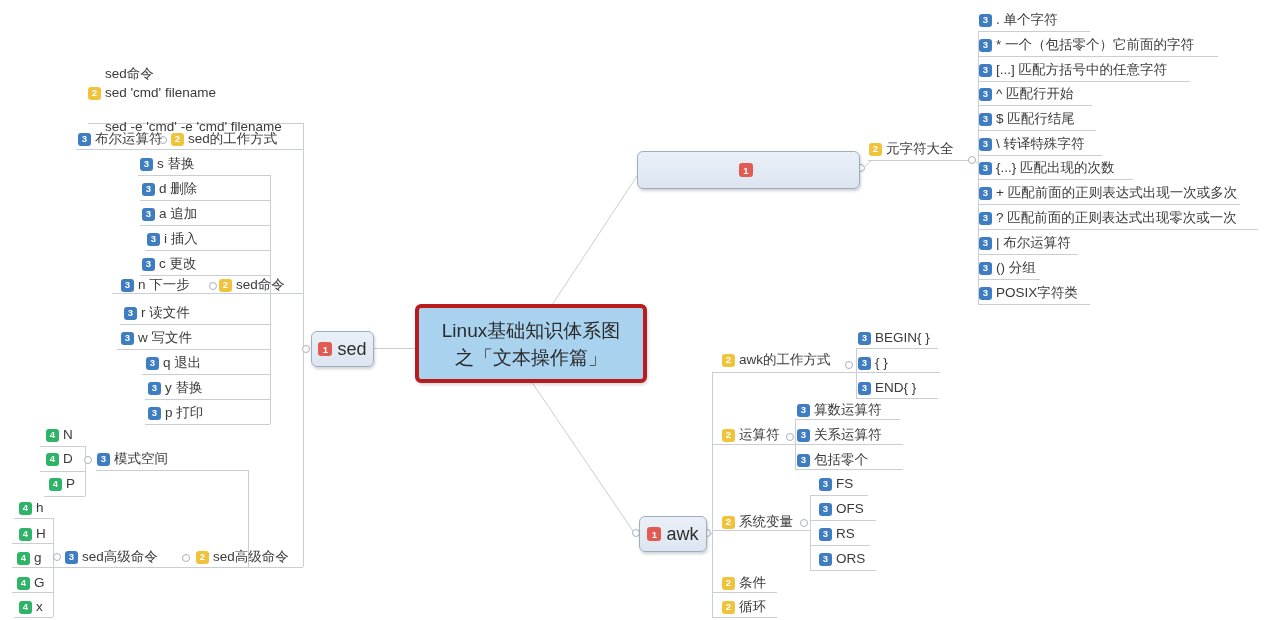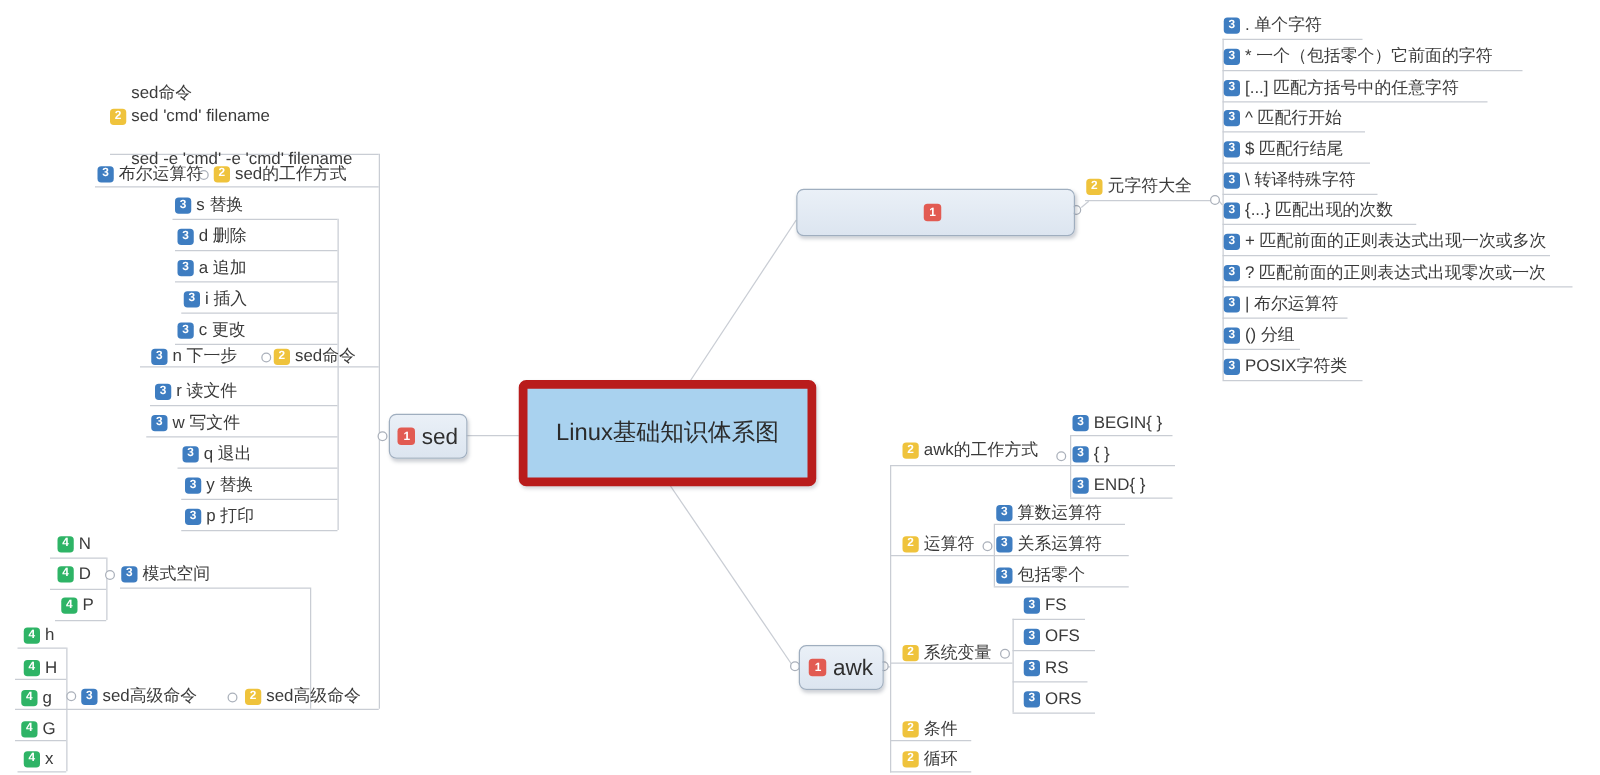--- a/index.html
+++ b/index.html
@@ -14,21 +14,21 @@
   .b1{background:#e25b52;}
   .b2{background:#efc33c;}
   .b3{background:#3e7dc1;}
   .b4{background:#2eb466;}
   .topicbox{position:absolute;display:flex;align-items:center;justify-content:center;
             background:linear-gradient(#eaf0f7,#dce5f0);border:1px solid #9faebf;
             border-radius:6px;box-shadow:1px 2px 3px rgba(60,70,90,.25);
             font-size:18px;color:#2f2f2f;}
   .topicbox .badge{width:14px;height:14px;margin-right:5px;}
   #rootbox{position:absolute;left:415px;top:304px;width:224px;height:71px;
-           background:#a9d2ef;border:7px solid #b91c1c;border-radius:6px;
+           background:#a9d2ef;border:4px solid #b91c1c;border-radius:6px;
            box-shadow:1px 2px 3px rgba(60,70,90,.2);
            display:flex;flex-direction:column;align-items:center;justify-content:center;
            font-size:19px;line-height:27px;color:#2b2b2b;}
   #regexbox{font-size:15.5px;}
 </style>
 </head>
 <body>
 
 <div id="canvas">
 
@@ -114,20 +114,21 @@
       <circle cx="849" cy="365" r="3.5"></circle>
       <circle cx="790" cy="437" r="3.5"></circle>
       <circle cx="804" cy="523" r="3.5"></circle>
       <circle cx="636" cy="533" r="3.5"></circle>
       <circle cx="707" cy="533" r="3.5"></circle>
     </g>
   </svg>
 
   <div id="rootbox">
     <span>Linux基础知识体系图</span>
+    <span>之「文本操作篇」</span>
   </div>
 
   <div class="topicbox" style="left:311px;top:331px;width:61px;height:34px">
     <span class="badge b1">1</span>
     <span>sed</span>
   </div>
   <div class="topicbox" id="regexbox" style="left:637px;top:151px;width:221px;height:36px">
     <span class="badge b1">1</span>
   </div>
   <div class="topicbox" style="left:639px;top:516px;width:66px;height:34px">

